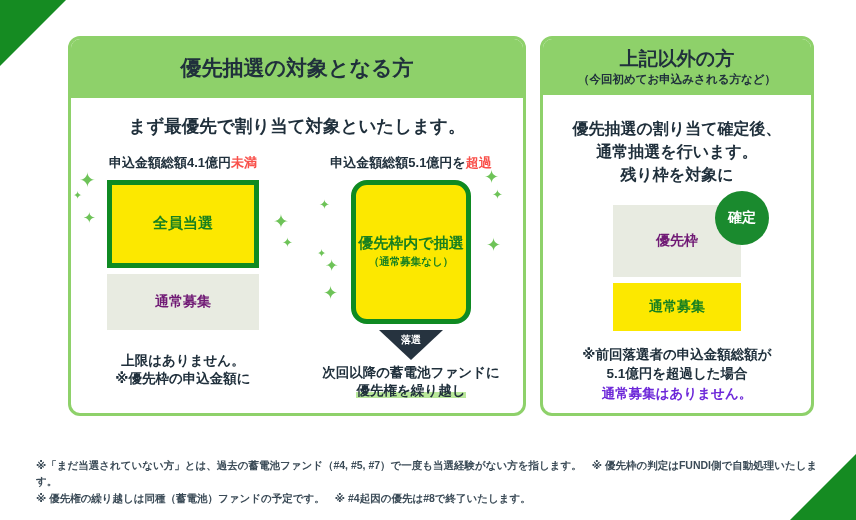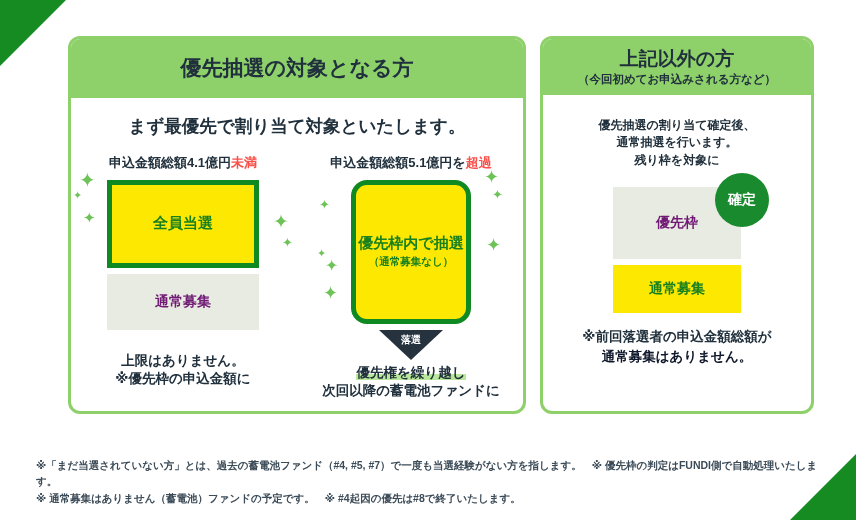--- a/index.html
+++ b/index.html
@@ -81,21 +81,21 @@
   }
 
   .lead {
     text-align: center;
     color: #20303c;
     font-weight: bold;
     line-height: 1.45;
     margin: 4px 0 0;
   }
   .panel-left .lead  { font-size: 17.5px; }
-  .panel-right .lead { font-size: 12px; margin-top: 10px; font-family: Liberation Serif, serif; }
+  .panel-right .lead { font-size: 16px; margin-top: 10px; font-family: Liberation Serif, serif; }
 
   
   .cols {
     display: flex;
     margin-top: 14px;
     gap: 24px;
   }
   .col {
     flex: 1;
     display: flex;
@@ -216,21 +216,21 @@
     z-index: 4;
   }
   .r-note {
     text-align: center;
     font-size: 13.5px;
     font-weight: bold;
     color: #20303c;
     line-height: 1.45;
     margin-top: 14px;
   }
-  .r-note .warn { color: #0f172a; }
+  .r-note .warn { color: #6d28d9; }
 
   
   .footer {
     position: absolute;
     left: 36px;
     right: 36px;
     bottom: 14px;
     color: #3b4b57;
     font-size: 10.5px;
     line-height: 1.55;
@@ -315,22 +315,22 @@
                 <span class="box-sub">（通常募集なし）</span>
               </div>
             </div>
 
             <div class="arrow-wrap">
               <div class="arrow-tri"></div>
               <div class="arrow-label">落選</div>
             </div>
 
             <div class="foot-note" style="margin-top:4px;">
+              <div>次回以降の蓄電池ファンドに</div>
               <div><span class="hl-green">優先権を繰り越し</span></div>
-              <div>次回以降の蓄電池ファンドに</div>
             </div>
           </div>
 
         </div>
       </div>
     </div>
 
     <div class="panel panel-right">
       <div class="panel-head">
         <span>上記以外の方</span>
@@ -350,29 +350,30 @@
           <div class="box box-gray" style="height:72px;">
             <span style="font-size:14px;">優先枠</span>
           </div>
           <div class="box box-yellow-plain" style="height:48px; margin-top:6px;">
             <span style="font-size:14px;">通常募集</span>
           </div>
         </div>
 
         <div class="r-note">
           <div>※前回落選者の申込金額総額が</div>
+          <div>5.1億円を超過した場合</div>
           <div class="warn">通常募集はありません。</div>
         </div>
       </div>
     </div>
 
   </div>
 
   <div class="footer">
     <div>
       <span>※「まだ当選されていない方」とは、過去の蓄電池ファンド（#4, #5, #7）で一度も当選経験がない方を指します。</span><span class="gap"></span><span>※ 優先枠の判定はFUNDI側で自動処理いたします。</span>
     </div>
     <div>
-      <span>※ 通常募集はありません（蓄電池）ファンドの予定です。</span><span class="gap"></span><span>※ #4起因の優先は#8で終了いたします。</span>
+      <span>※ 優先権の繰り越しは同種（蓄電池）ファンドの予定です。</span><span class="gap"></span><span>※ #4起因の優先は#8で終了いたします。</span>
     </div>
   </div>
 
 </div>
 
 </body></html>

